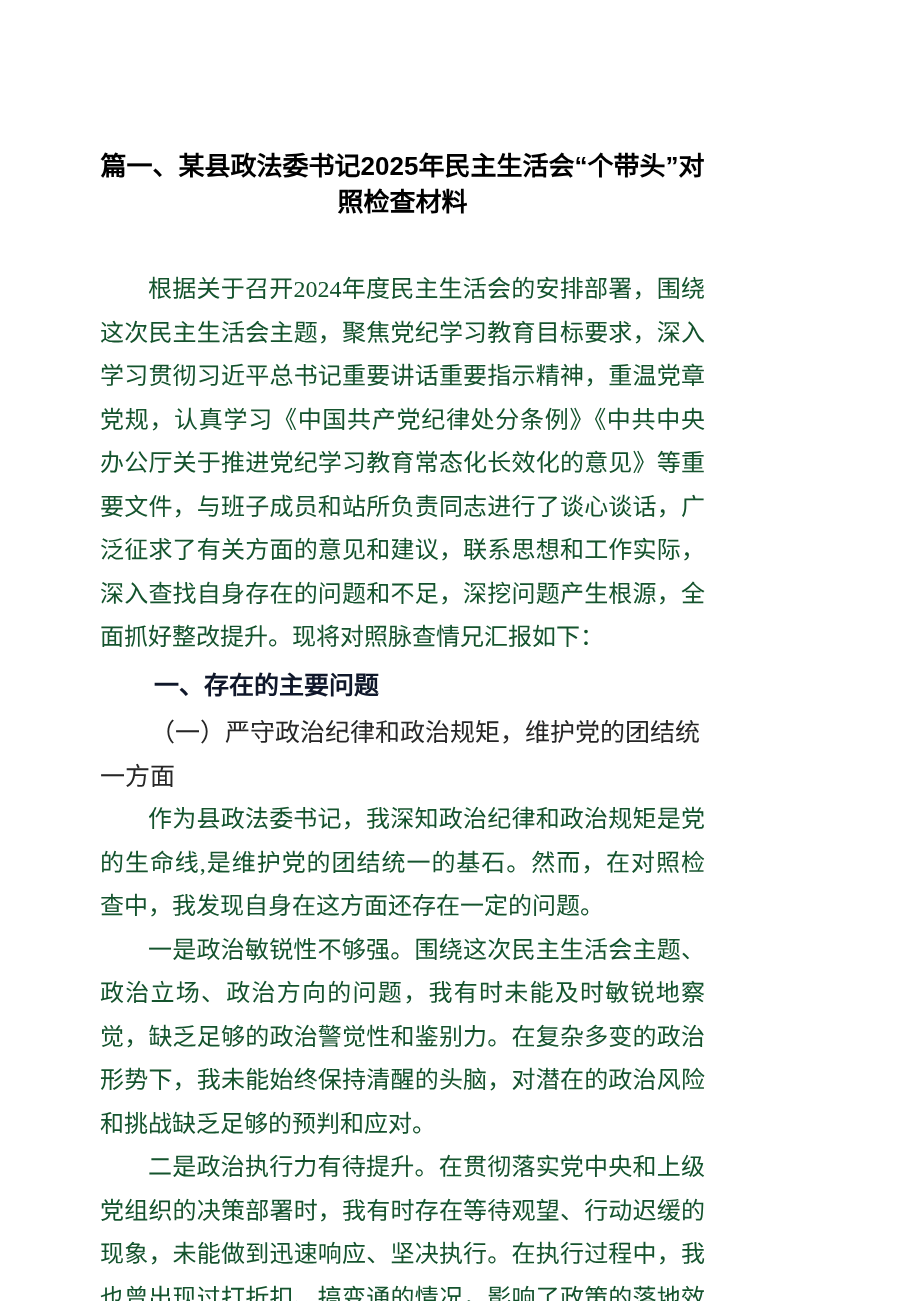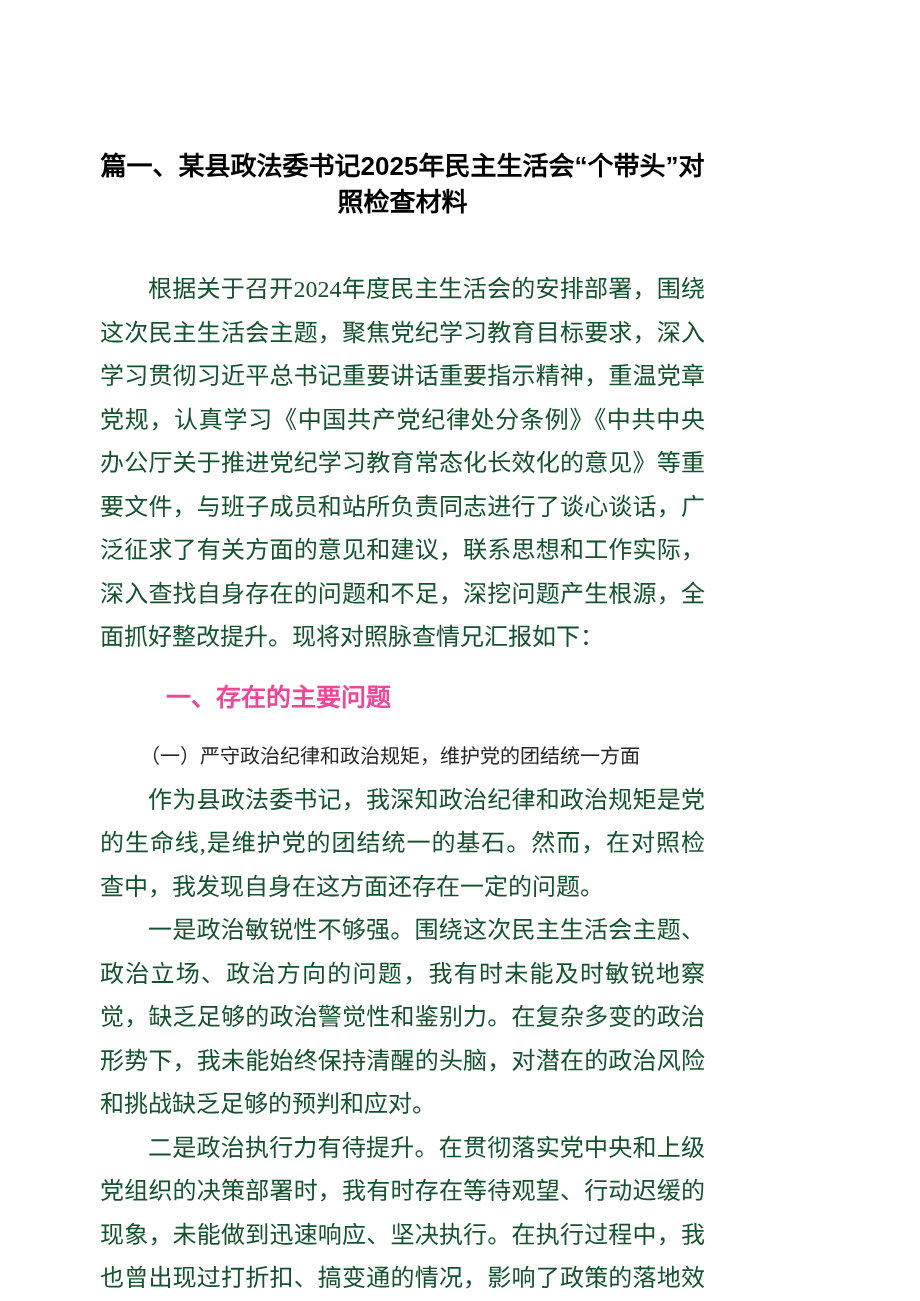--- a/index.html
+++ b/index.html
@@ -33,27 +33,27 @@
     text-align: justify;
     text-indent: 2em;
     margin: 0;
     word-break: break-all;
   }
   .section-heading {
     font-family: "Liberation Sans", sans-serif;
     font-weight: 700;
     font-size: 25px;
     line-height: 43.5px;
-    color: #ec4899;
+    color: #0f172a;
     text-indent: 2em;
-    margin: 16px;
+    margin: 4px;
   }
   .sub-heading {
     font-family: "Liberation Serif", serif;
-    font-size: 20px;
+    font-size: 25px;
     line-height: 43.5px;
     color: #262626;
     text-indent: 2em;
     margin: 0;
   }
 </style>
 </head>
 <body>
 
 <div class="page">

